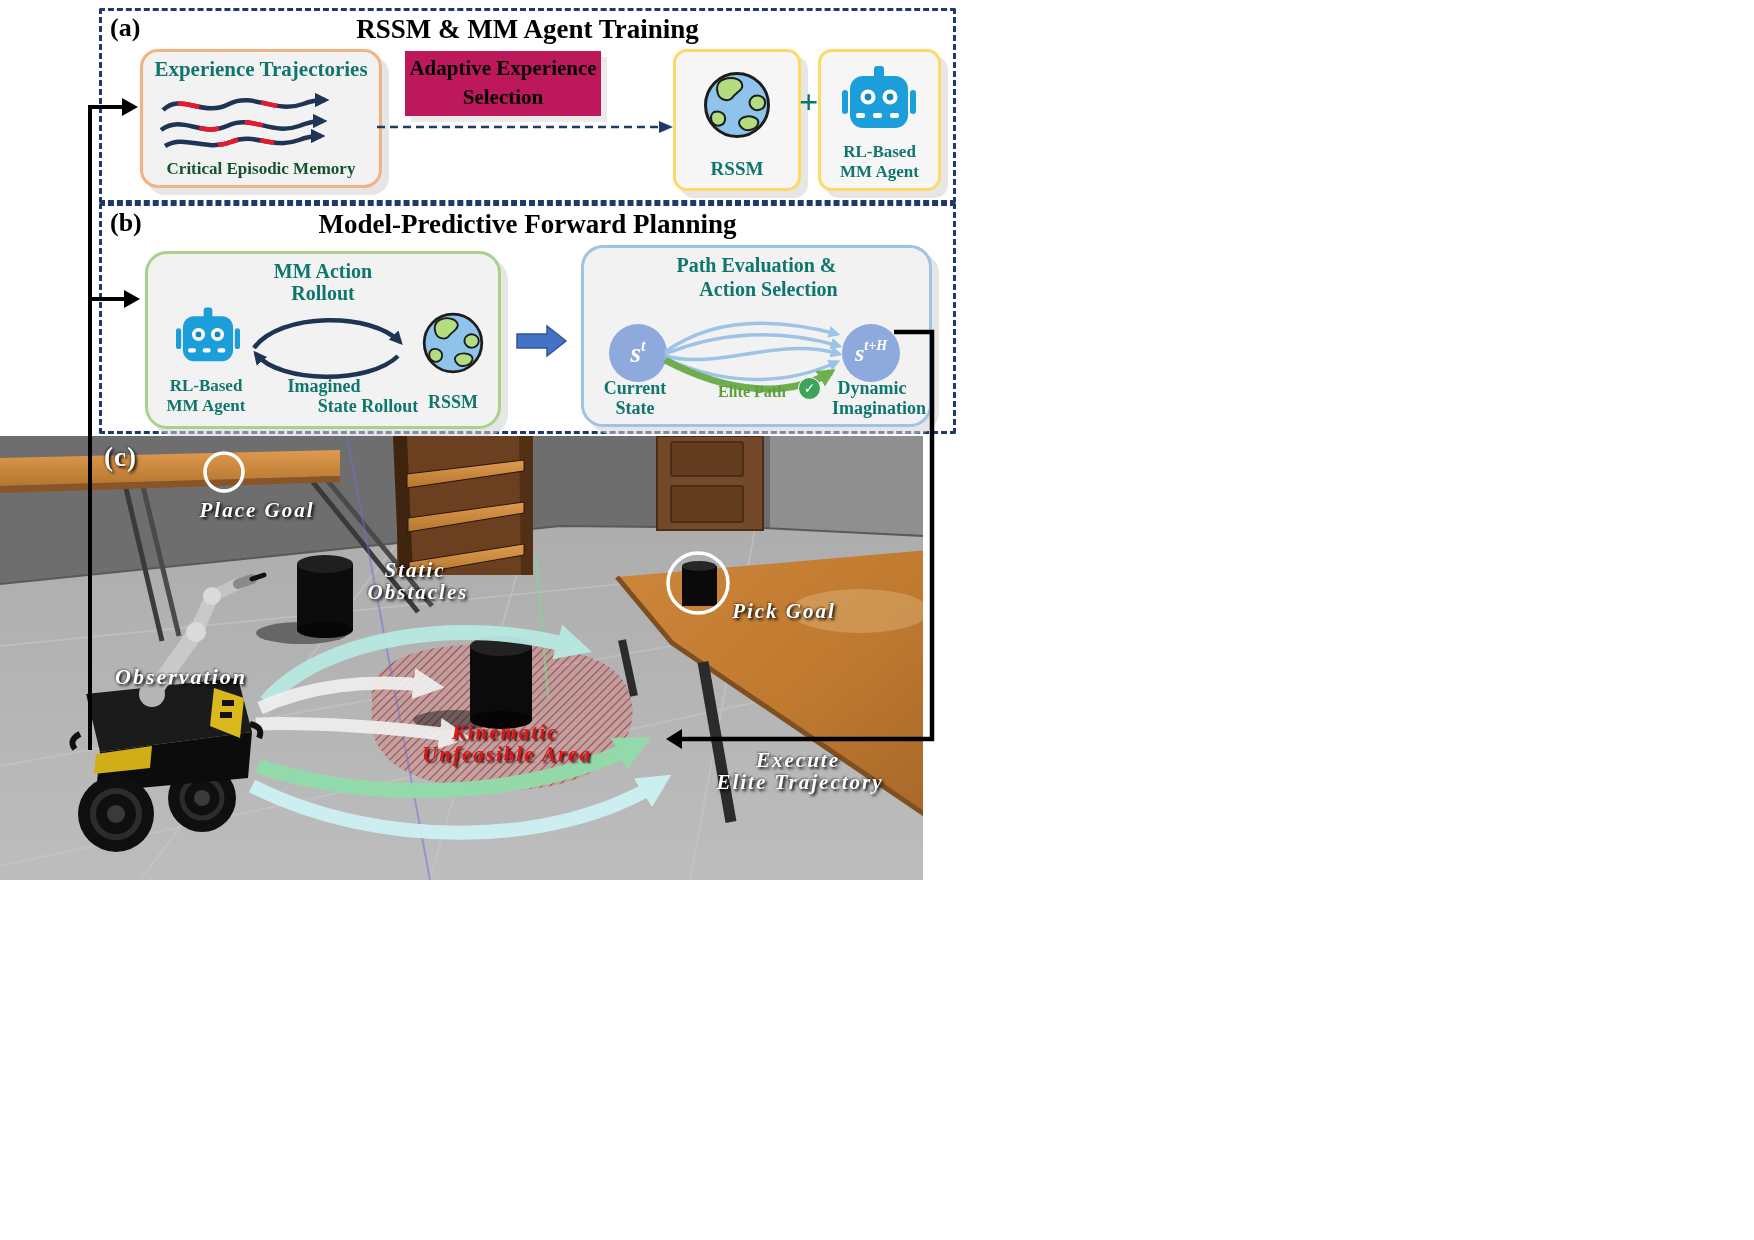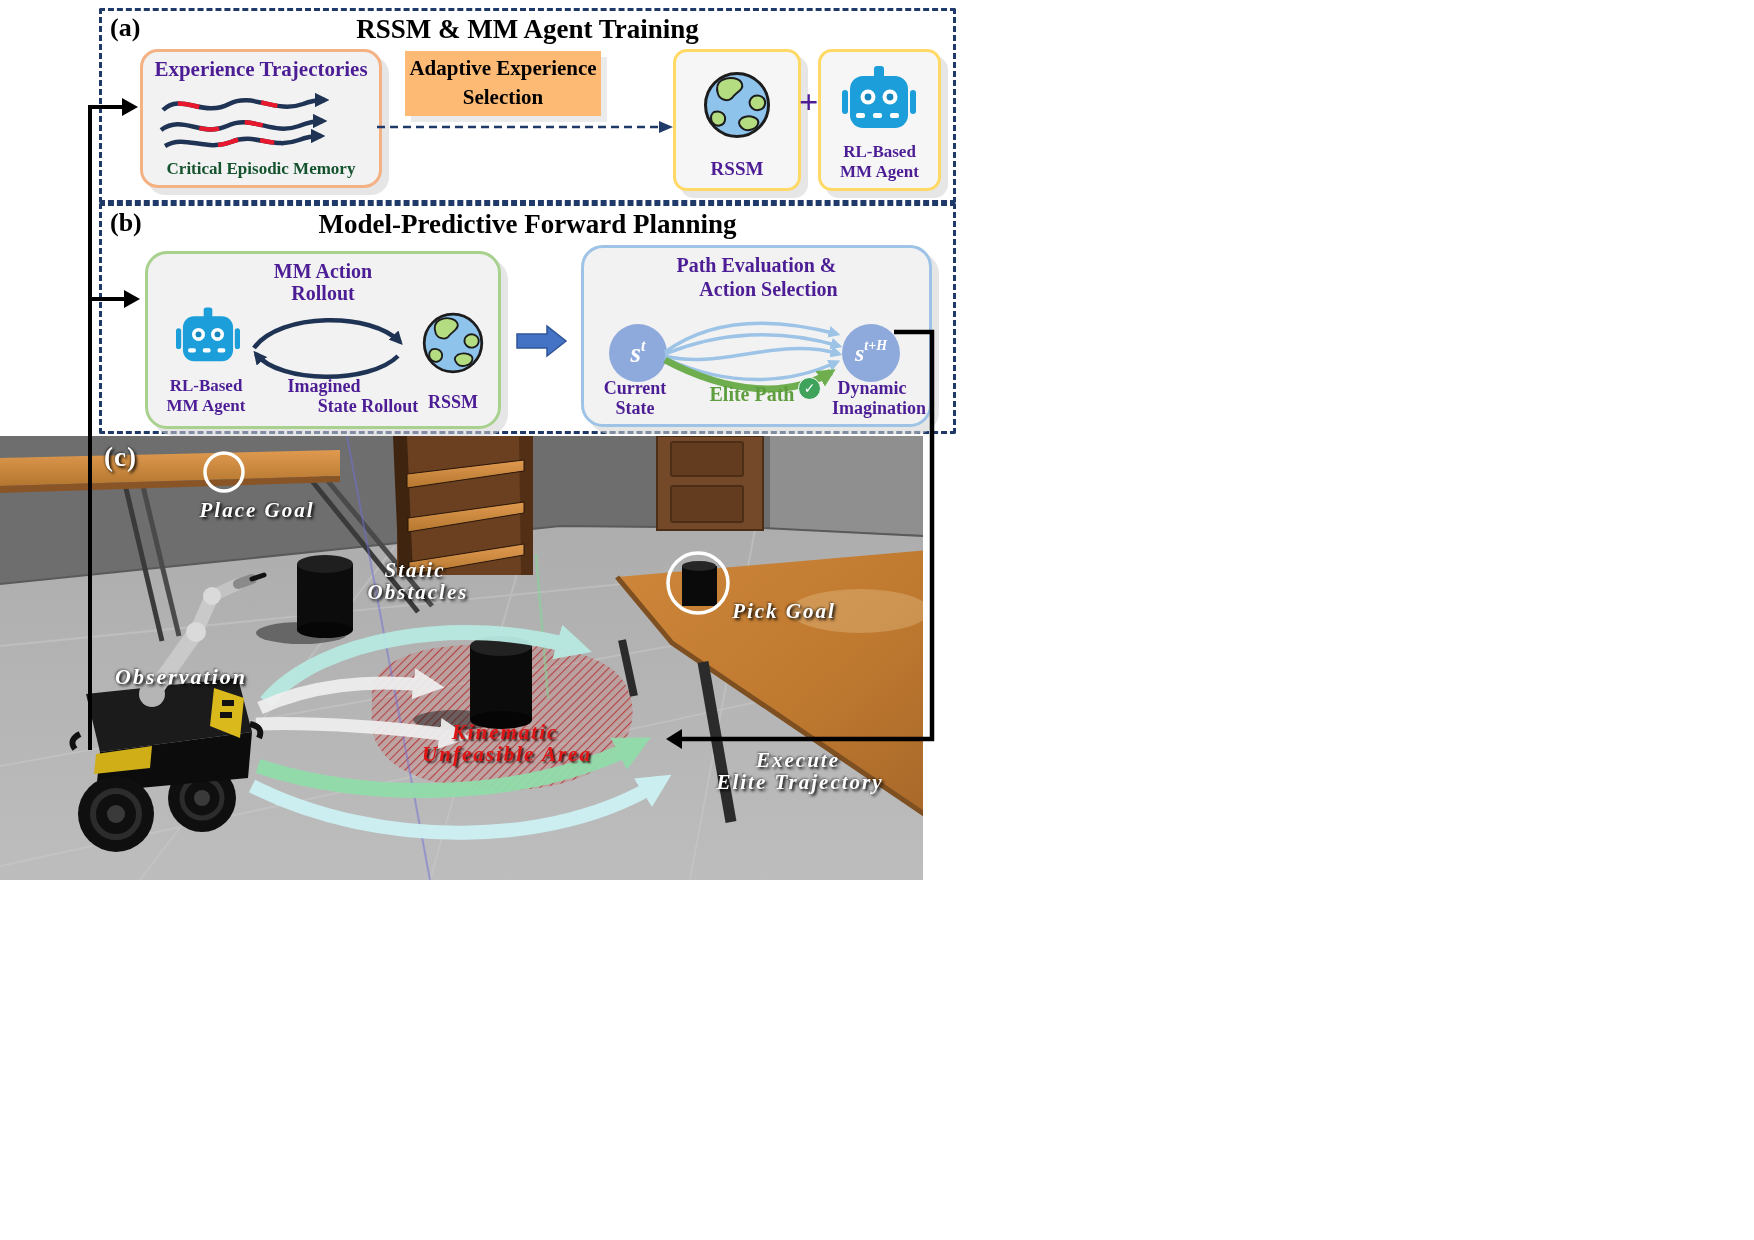--- a/index.html
+++ b/index.html
@@ -8,23 +8,23 @@
   .abs{position:absolute;}
   .panel{position:absolute;border:3px dashed #1f3a68;border-radius:2px;}
   .ptag{position:absolute;font-weight:bold;font-size:26px;color:#000;}
   .ptitle{position:absolute;left:0;right:0;text-align:center;font-weight:bold;font-size:27px;color:#000;}
   .roundbox{position:absolute;background:#f2f2f2;border-radius:18px;box-shadow:7px 7px 0 rgba(210,210,210,.55);}
   .b-orange{border:3px solid #f4b183;}
   .b-yellow{border:3px solid #ffd966;border-radius:14px;}
   .b-green{border:3px solid #a9d18e;border-radius:22px;}
   .b-blue{border:3px solid #9dc3e6;border-radius:22px;}
   .ctr{text-align:center;}
-  .lbl{position:absolute;font-weight:bold;color:#4c1d95;white-space:nowrap;}
+  .lbl{position:absolute;font-weight:bold;color:#0f766e;white-space:nowrap;}
   .lbl.c{transform:translateX(-50%);}
-  .graybox{position:absolute;background:#fdba74;box-shadow:6px 6px 0 rgba(215,215,215,.5);
+  .graybox{position:absolute;background:#be185d;box-shadow:6px 6px 0 rgba(215,215,215,.5);
            font-weight:bold;text-align:center;color:#000;}
   .redtext{color:#14532d;}
   .statecircle{position:absolute;width:58px;height:58px;border-radius:50%;background:#8ea9dc;
                color:#fff;display:flex;align-items:center;justify-content:center;
                font-style:italic;font-weight:bold;font-size:27px;}
   .statecircle sup{font-size:16px;margin-top:-14px;font-style:italic;}
   .check{position:absolute;width:21px;height:21px;border-radius:50%;background:#3fa35c;color:#fff;
          font-size:14px;font-weight:bold;text-align:center;line-height:21px;
          font-family:"DejaVu Sans",sans-serif;border:1.5px solid #fff;}
   #scene{position:absolute;left:0;top:436px;width:923px;height:444px;overflow:hidden;
@@ -176,21 +176,21 @@
         </defs>
         <path d="M 6 36 C 50 4, 110 0, 178 18" fill="none" stroke="#9dc3e6" stroke-width="3.5" marker-end="url(#mBlue)"></path>
         <path d="M 6 38 C 60 16, 120 12, 180 30" fill="none" stroke="#9dc3e6" stroke-width="3.5" marker-end="url(#mBlue)"></path>
         <path d="M 6 40 C 60 54, 120 20, 180 38" fill="none" stroke="#9dc3e6" stroke-width="3.5" marker-end="url(#mBlue)"></path>
         <path d="M 6 42 C 70 72, 130 68, 178 46" fill="none" stroke="#9dc3e6" stroke-width="3.5" marker-end="url(#mBlue)"></path>
         <path d="M 6 44 C 70 78, 130 82, 172 56" fill="none" stroke="#6fae4e" stroke-width="7" marker-end="url(#mGreenB)"></path>
       </svg>
 
       <div class="lbl c" style="left:51px;top:130px;font-size:18px;">Current</div>
       <div class="lbl c" style="left:51px;top:150px;font-size:18px;">State</div>
-      <div class="lbl c" style="left:168px;top:135px;font-size:20px;color:#5f9e3f;">Elite Path</div>
+      <div class="lbl c" style="left:168px;top:135px;font-size:16px;color:#5f9e3f;">Elite Path</div>
       <div class="check" style="left:214px;top:129px;">✓</div>
       <div class="lbl c" style="left:288px;top:130px;font-size:18px;">Dynamic</div>
       <div class="lbl c" style="left:295px;top:150px;font-size:18px;">Imagination</div>
     </div>
   </div>
 
   <div id="scene">
     <svg width="923" height="444" viewBox="0 0 923 444">
       <defs>
         <linearGradient id="woodA" x1="0" y1="0" x2="0" y2="1">

